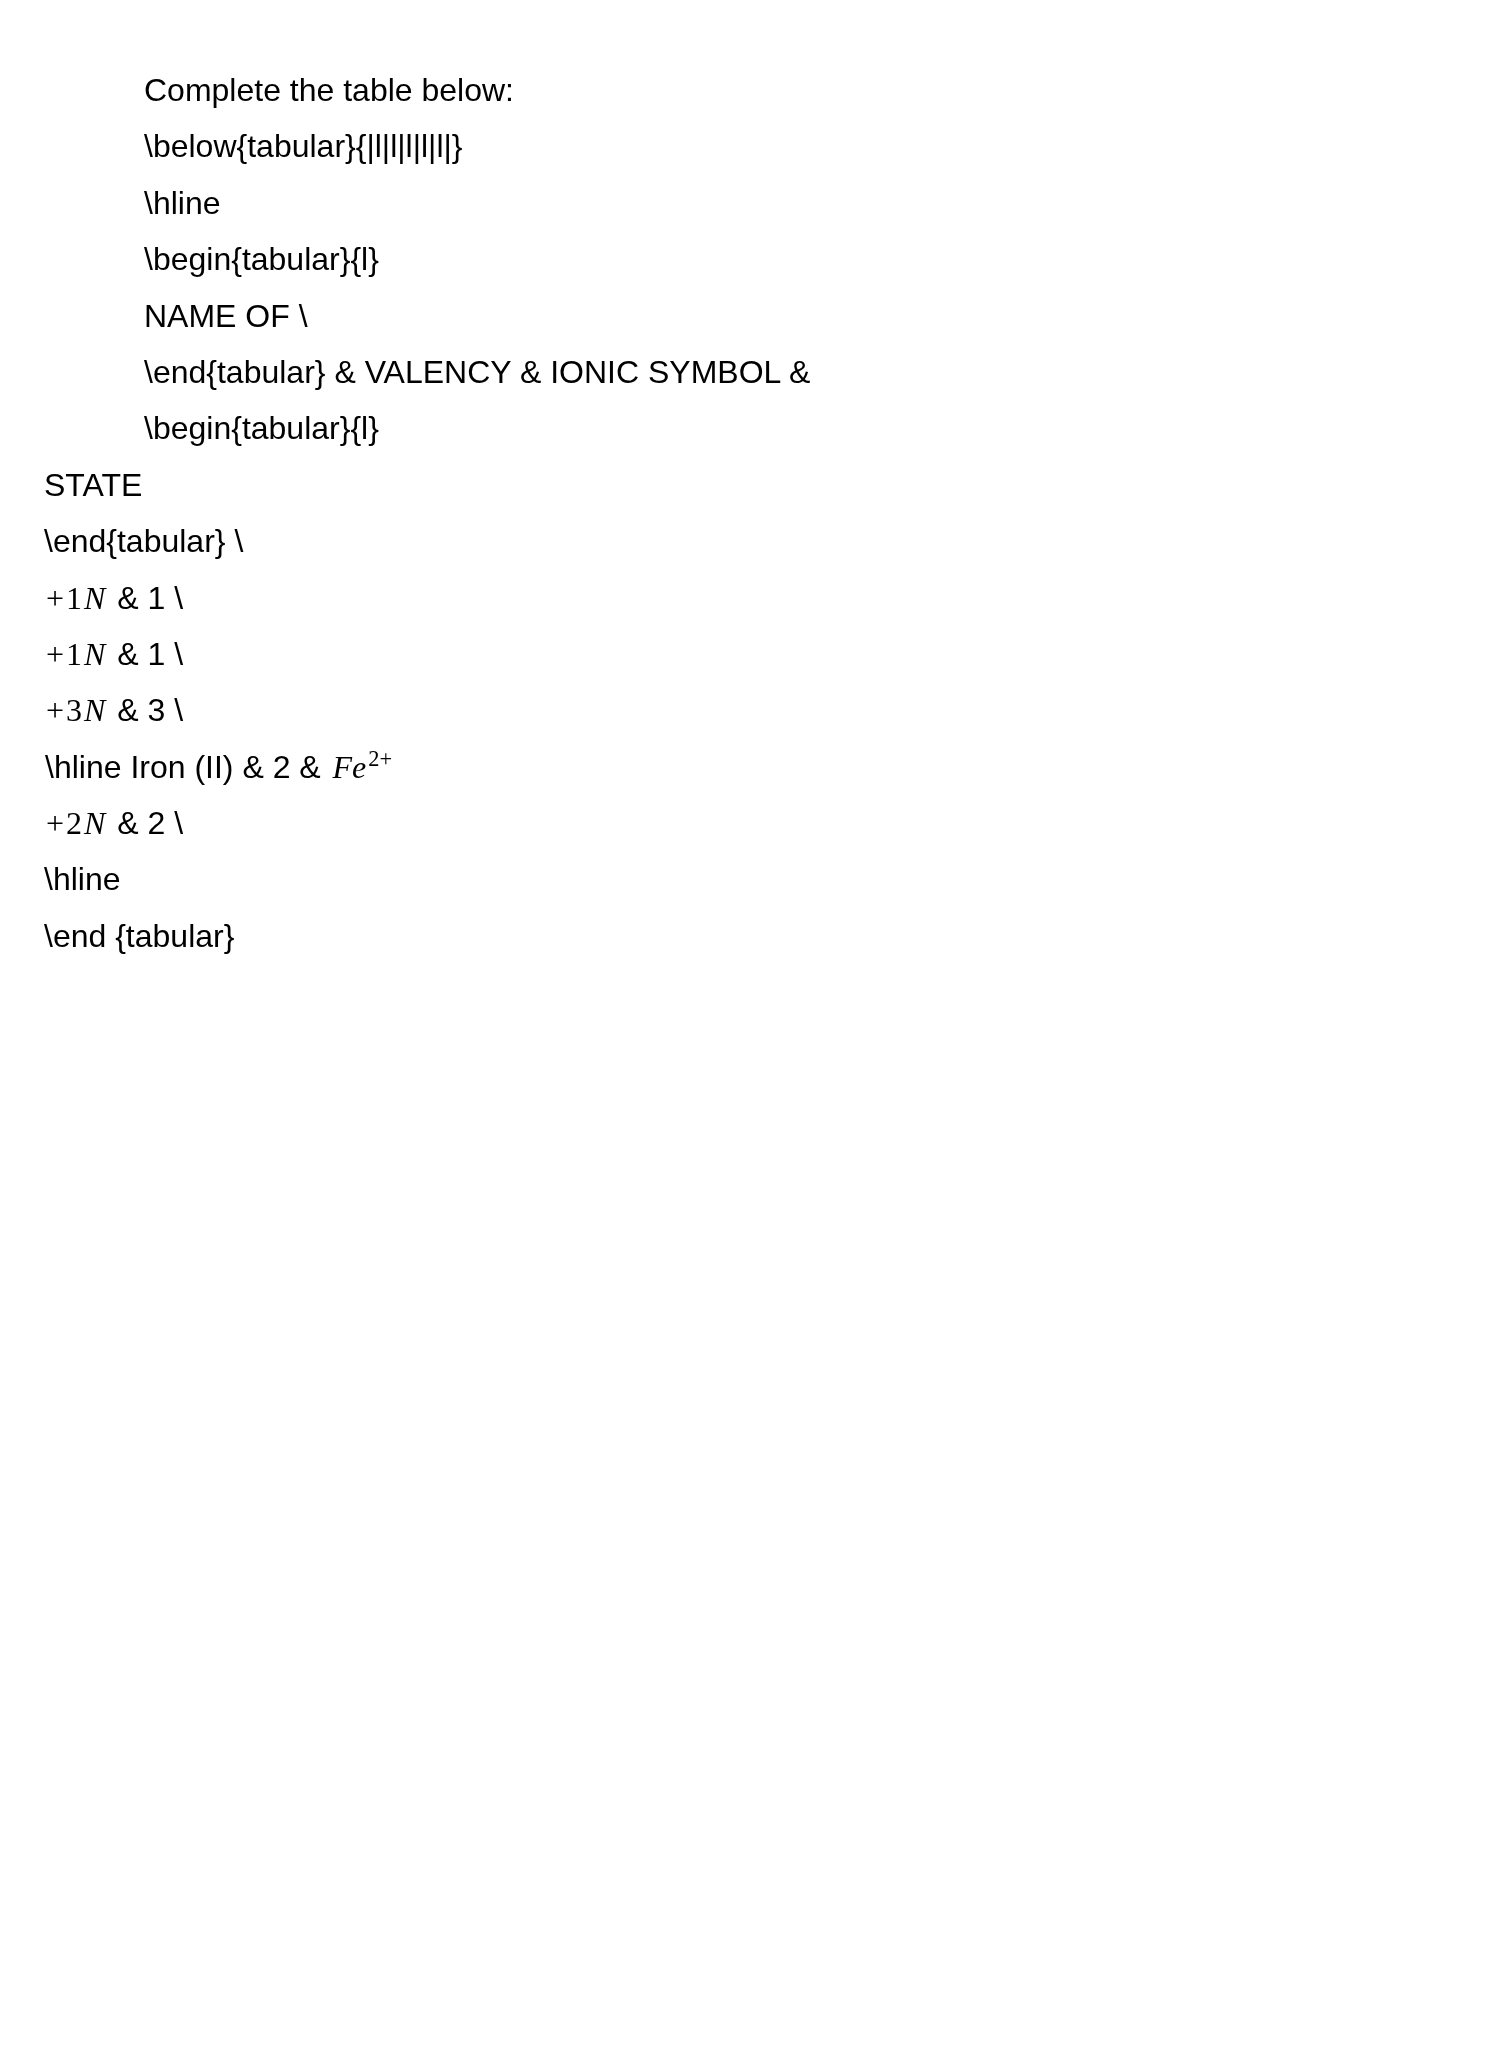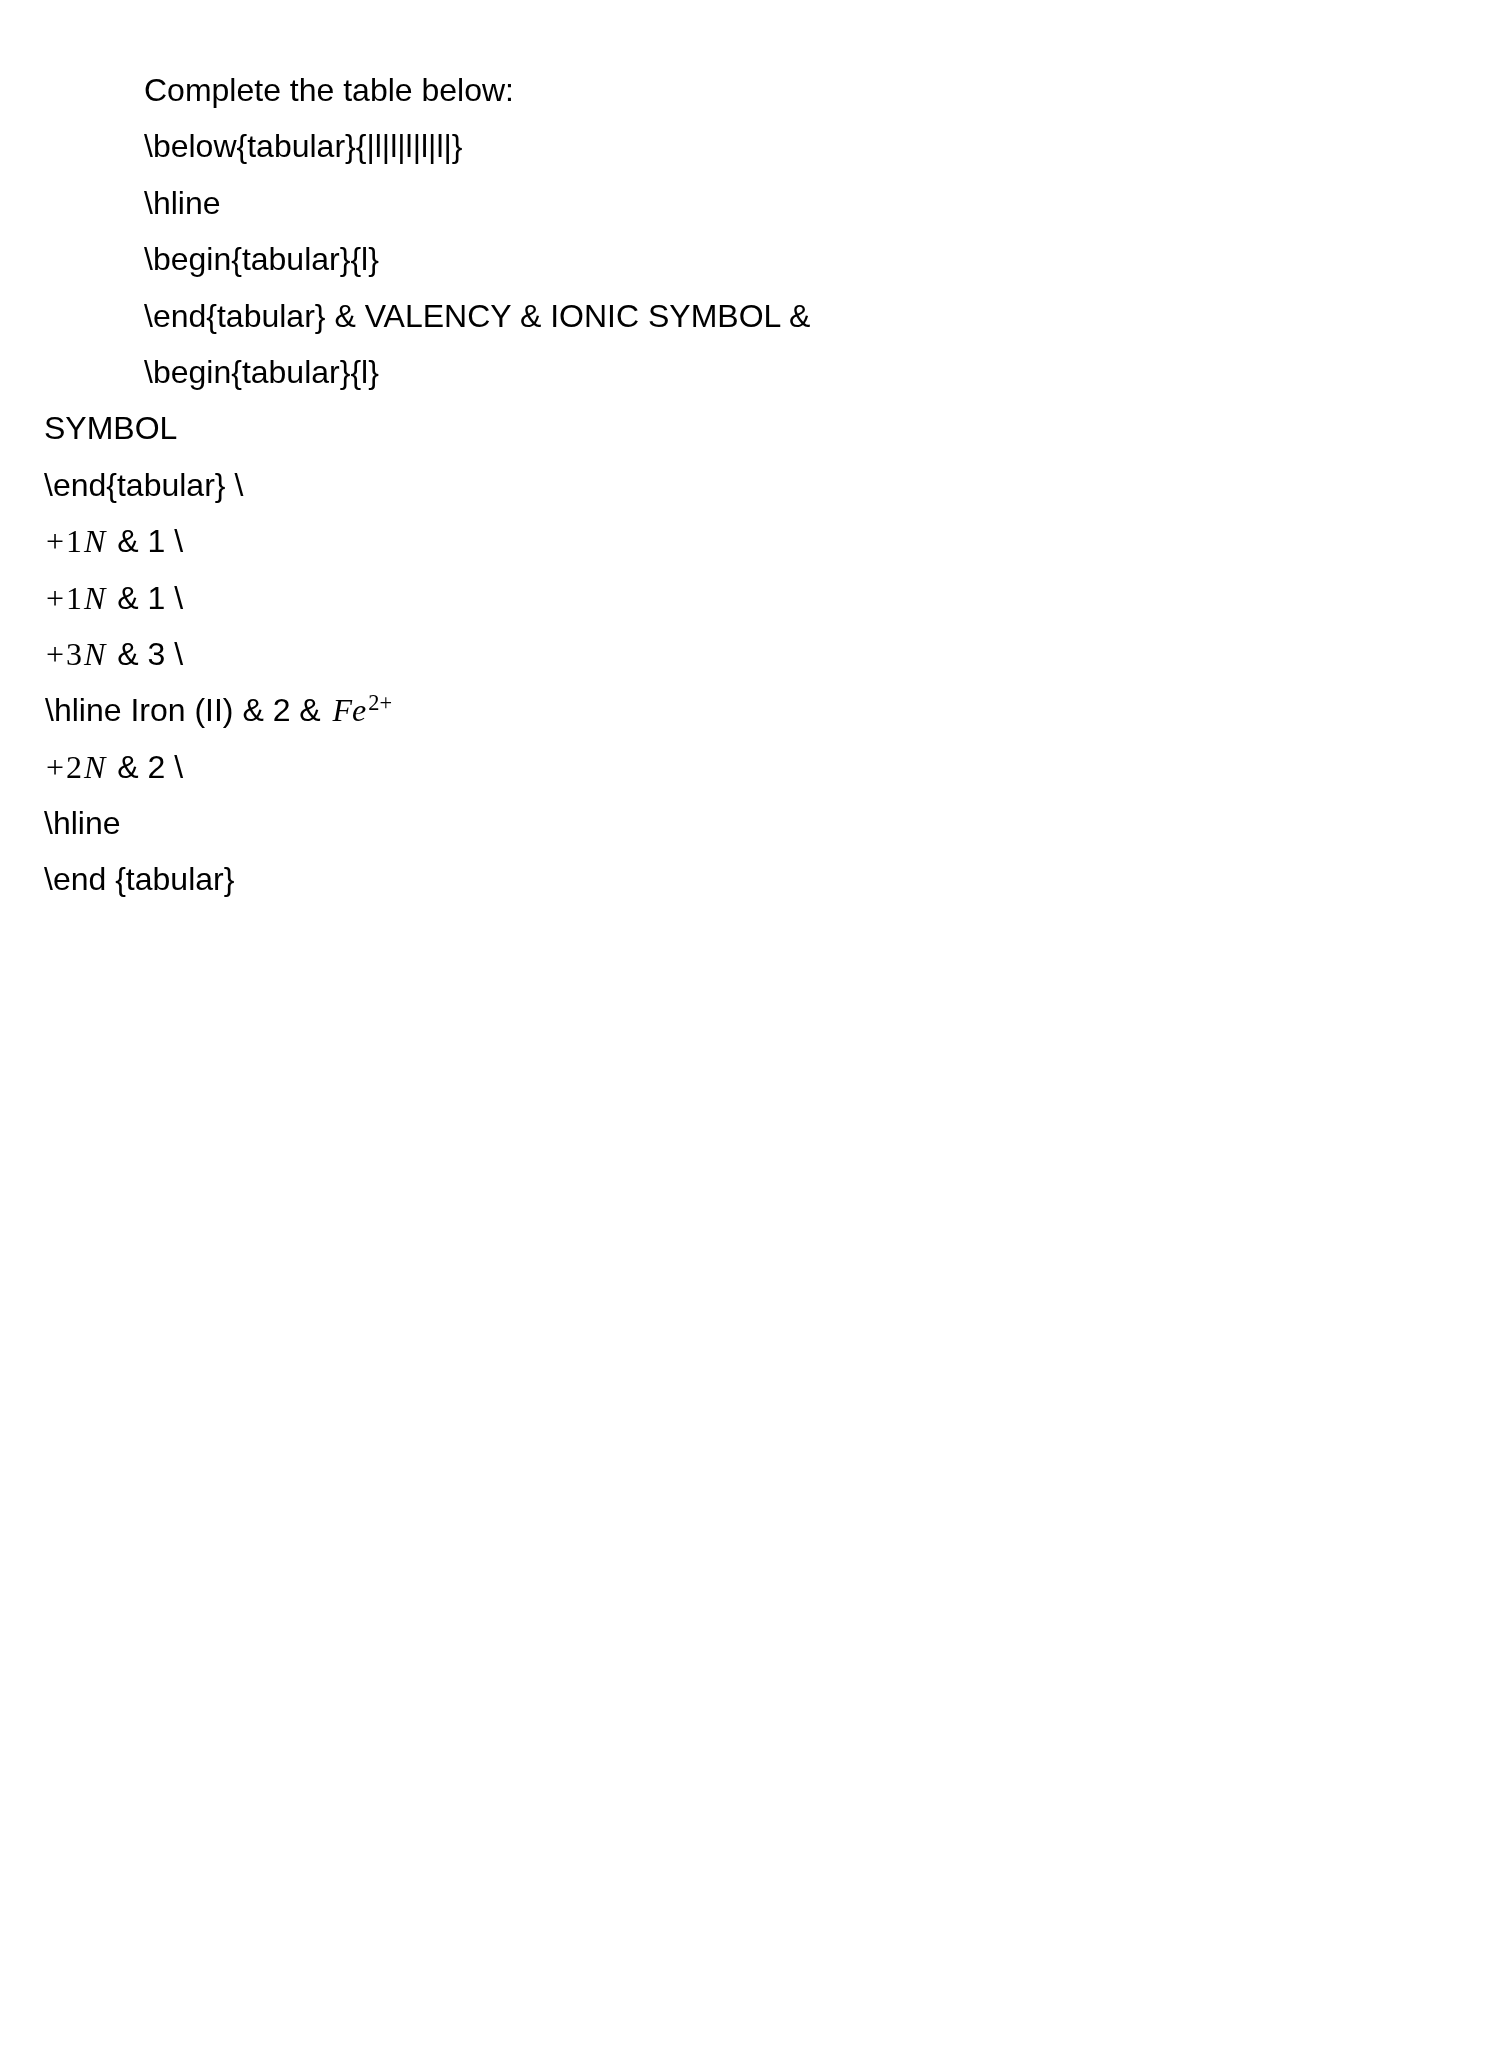--- a/index.html
+++ b/index.html
@@ -40,26 +40,27 @@
     }
   </style>
 </head>
 <body>
 
 <div class="indented">
   <div class="line">Complete the table below:</div>
   <div class="line">\below{tabular}{|l|l|l|l|l|}</div>
   <div class="line">\hline</div>
   <div class="line">\begin{tabular}{l}</div>
+  <div class="line">NAME OF \</div>
   <div class="line">\end{tabular} &amp; VALENCY &amp; IONIC SYMBOL &amp;</div>
   <div class="line">\begin{tabular}{l}</div>
 </div>
 
 <div>
-  <div class="line">SYMBOL</div>
+  <div class="line">STATE</div>
   <div class="line">\end{tabular} \</div>
 
 
   <div class="line">
     <span class="math"><span class="plus">+</span><span class="math-roman">1</span><span>N</span></span>
     <span> &amp; 1 \</span>
   </div>
 
 
   <div class="line">

